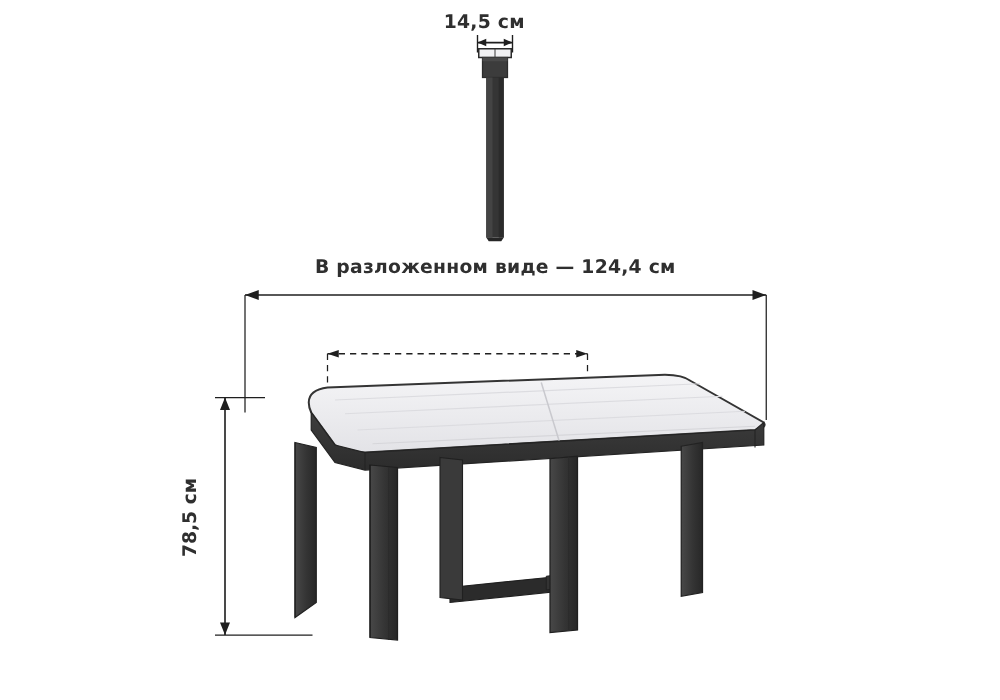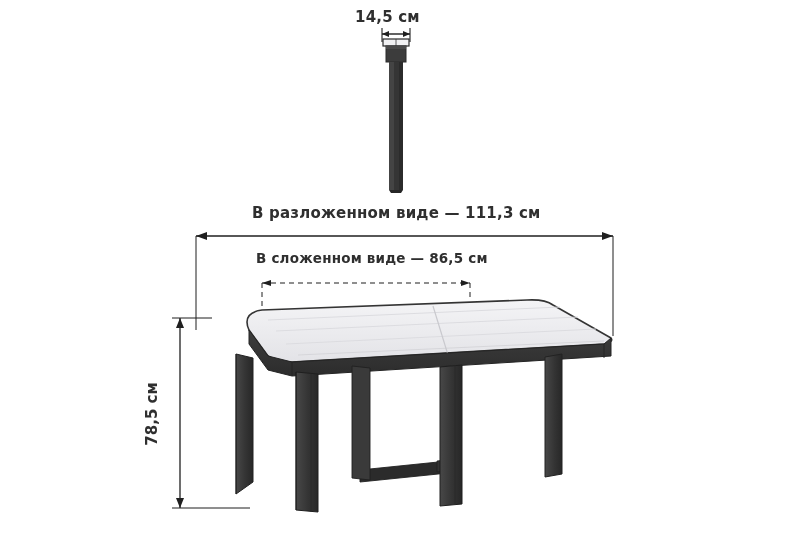--- a/index.html
+++ b/index.html
@@ -86,30 +86,29 @@
 
   <div class="dim-label" style="left: 355px; top: 8px;">14,5 см</div>
 
   <svg class="layer">
     <line x1="196" y1="236" x2="613" y2="236" stroke="#1f1f1f" stroke-width="1.3"></line>
     <polygon points="196,236 207,232 207,240" fill="#1f1f1f"></polygon>
     <polygon points="613,236 602,232 602,240" fill="#1f1f1f"></polygon>
     <line x1="196" y1="236" x2="196" y2="330" stroke="#1f1f1f" stroke-width="1"></line>
     <line x1="613" y1="236" x2="613" y2="336" stroke="#1f1f1f" stroke-width="1"></line>
   </svg>
-  <div class="dim-label" style="left: 252px; top: 204px;">В разложенном виде — 111,3 см</div>
+  <div class="dim-label" style="left: 252px; top: 204px;">В разложенном виде — 124,4 см</div>
 
   <svg class="layer">
     <line x1="262" y1="283" x2="470" y2="283" stroke="#1f1f1f" stroke-width="1.2" stroke-dasharray="5,4"></line>
     <polygon points="262,283 271,280 271,286" fill="#1f1f1f"></polygon>
     <polygon points="470,283 461,280 461,286" fill="#1f1f1f"></polygon>
     <line x1="262" y1="283" x2="262" y2="316" stroke="#1f1f1f" stroke-width="1" stroke-dasharray="5,4"></line>
     <line x1="470" y1="283" x2="470" y2="300" stroke="#1f1f1f" stroke-width="1" stroke-dasharray="5,4"></line>
   </svg>
-  <div class="dim-label small" style="left: 256px; top: 250px;">В сложенном виде — 86,5 см</div>
 
   <svg class="layer">
     <line x1="180" y1="318" x2="180" y2="508" stroke="#1f1f1f" stroke-width="1.3"></line>
     <polygon points="180,318 176,328 184,328" fill="#1f1f1f"></polygon>
     <polygon points="180,508 176,498 184,498" fill="#1f1f1f"></polygon>
     <line x1="172" y1="318" x2="212" y2="318" stroke="#1f1f1f" stroke-width="1"></line>
     <line x1="172" y1="508" x2="250" y2="508" stroke="#1f1f1f" stroke-width="1"></line>
   </svg>
   <div class="vertical-label" style="left: 120px; top: 405px;">78,5 см</div>
 

